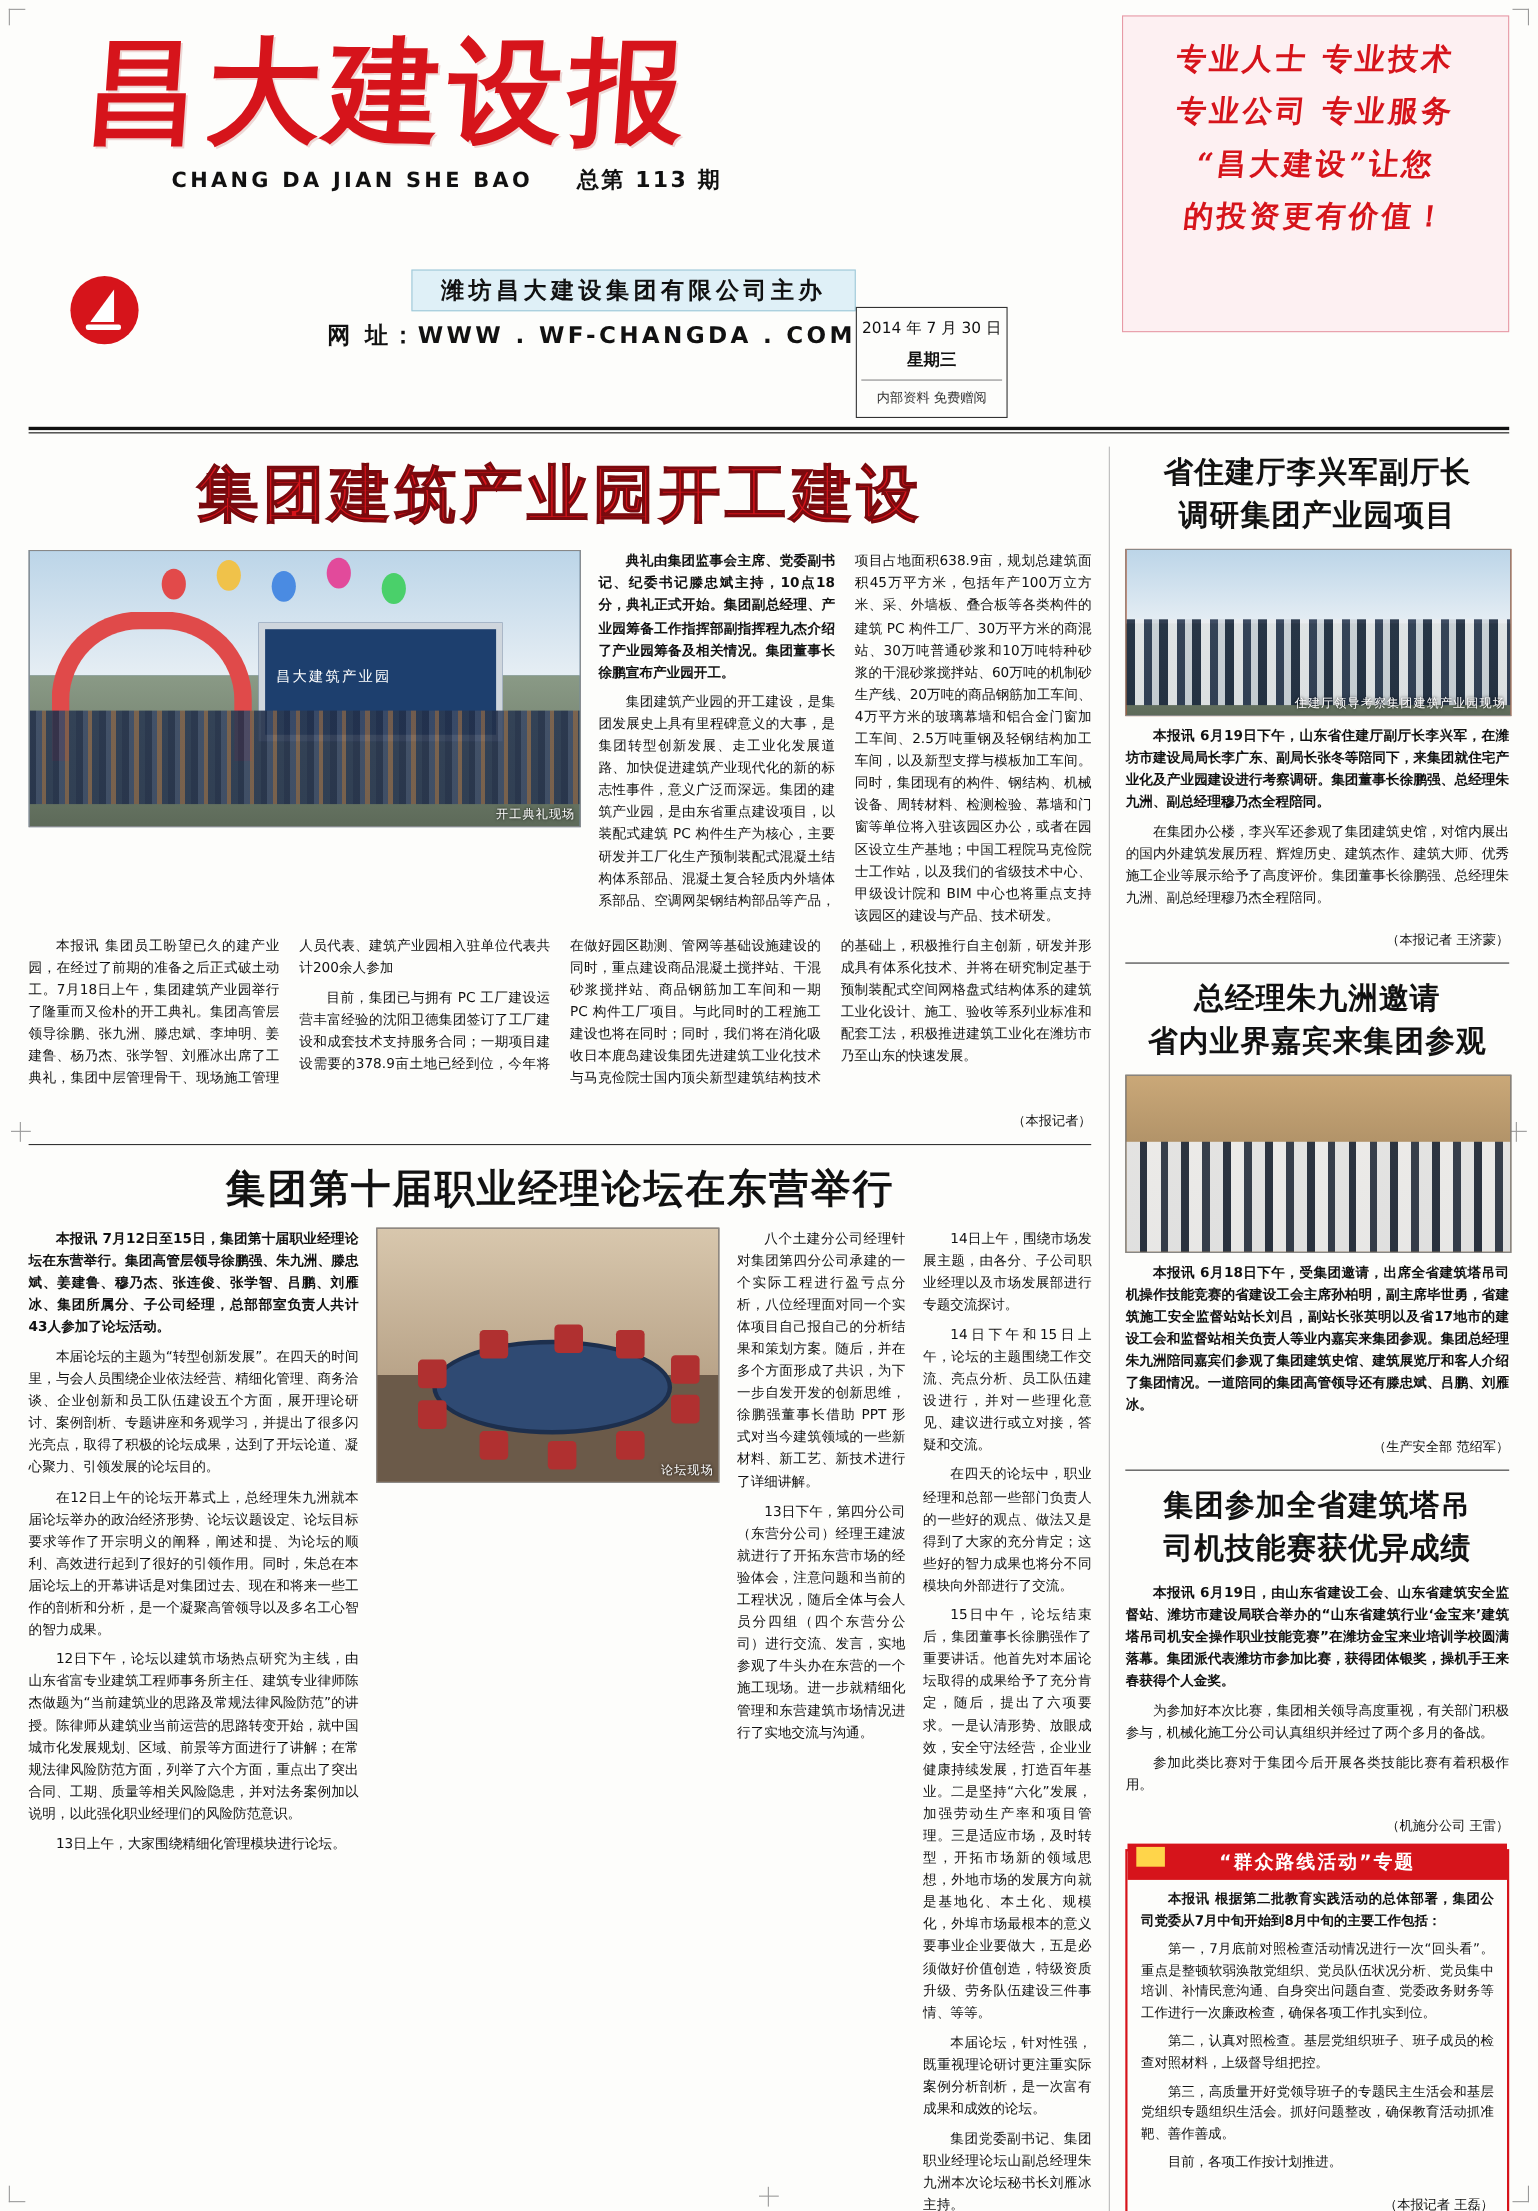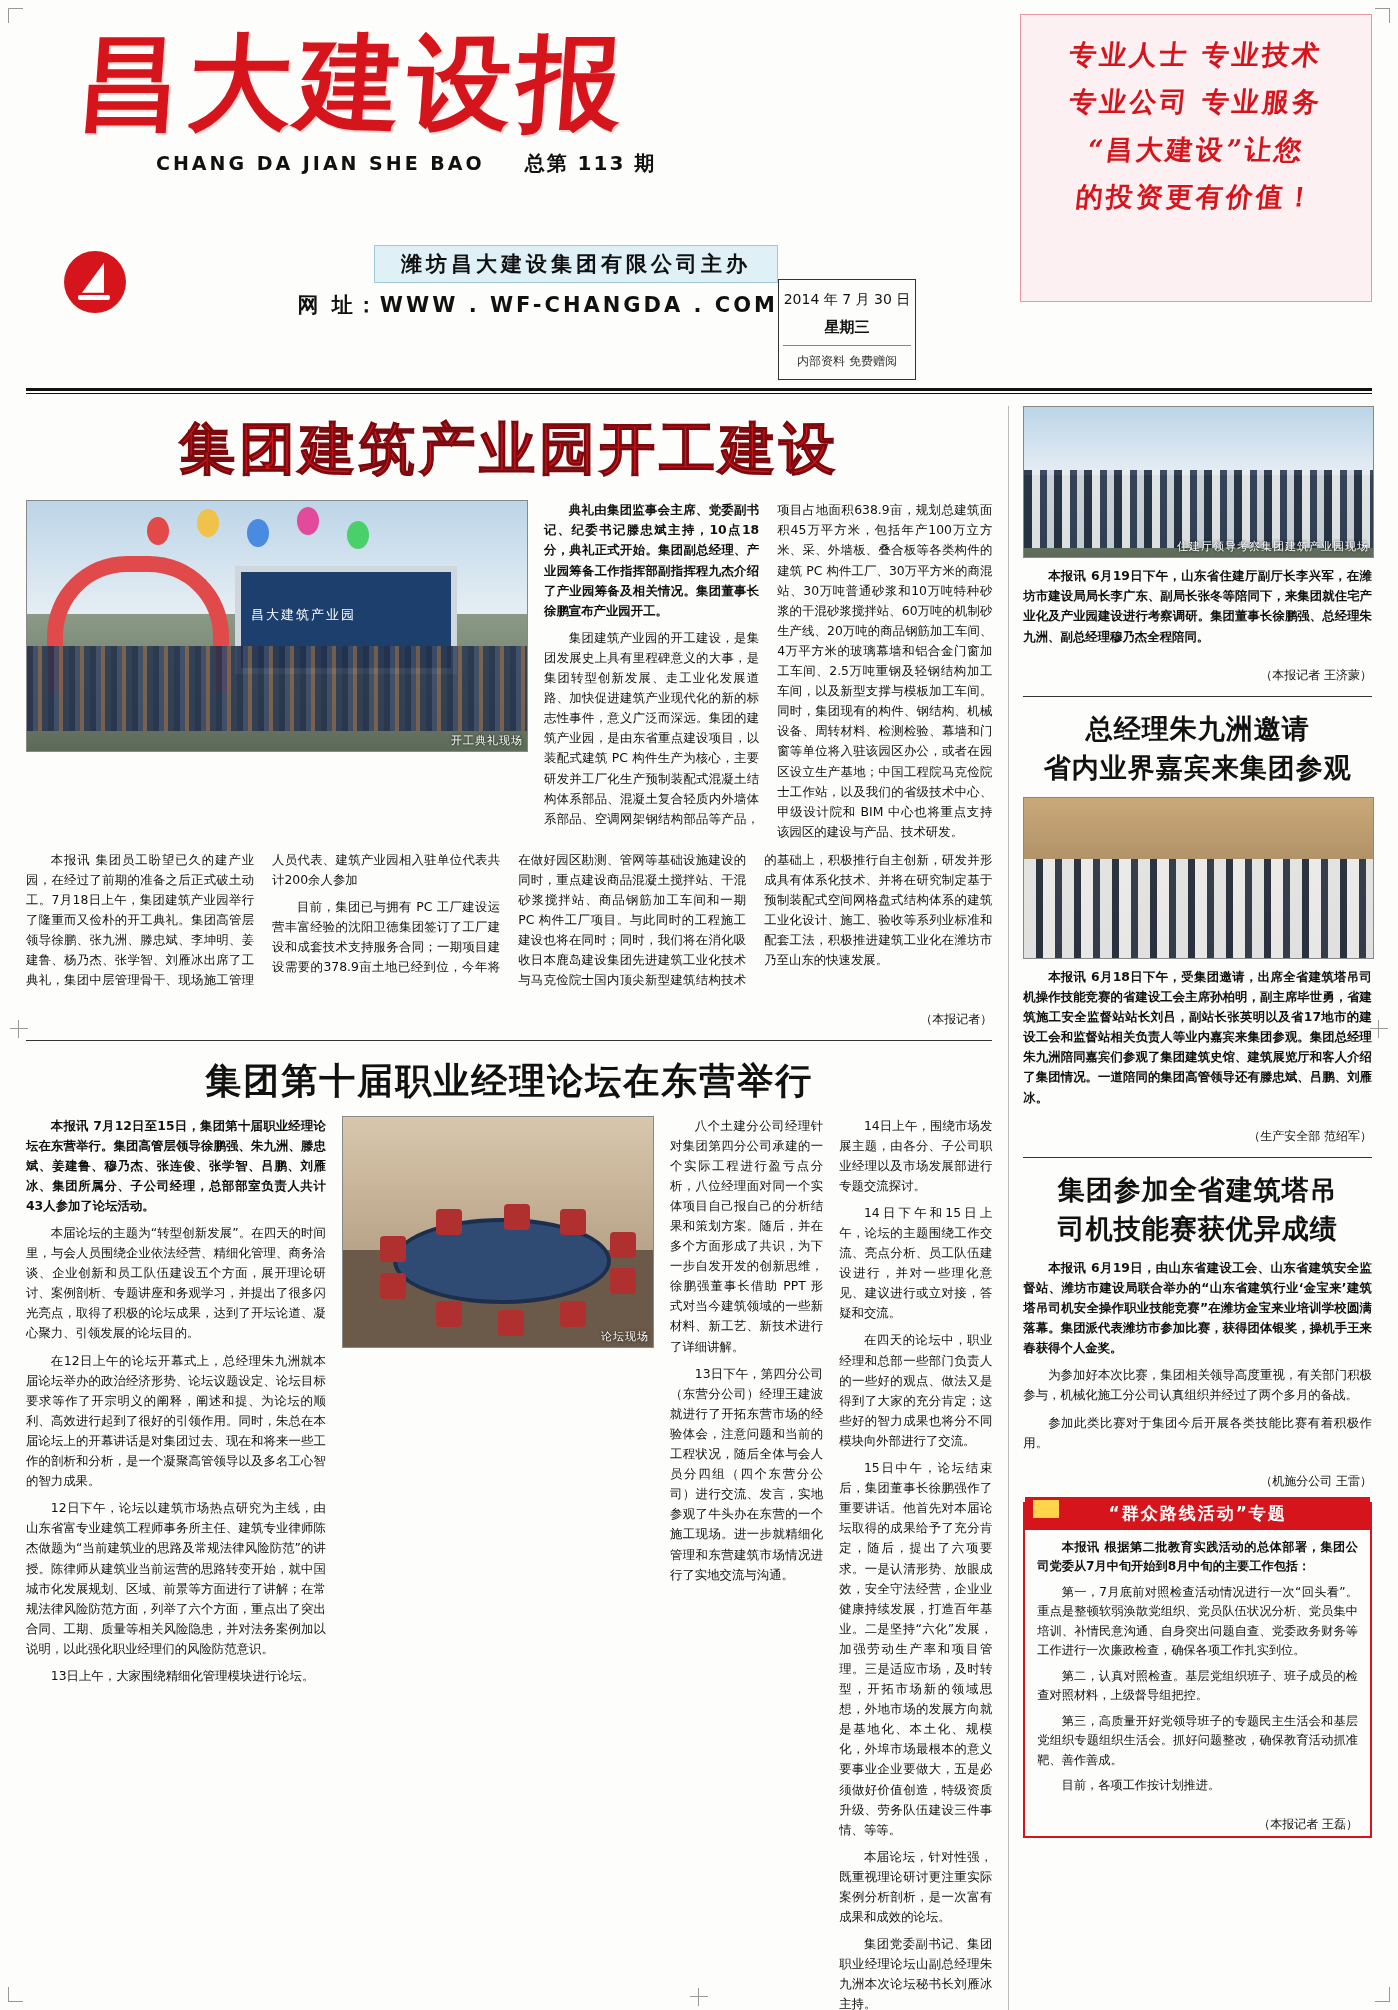--- a/index.html
+++ b/index.html
@@ -269,30 +269,33 @@
           <p>本届论坛，针对性强，既重视理论研讨更注重实际案例分析剖析，是一次富有成果和成效的论坛。</p>
           <p>集团党委副书记、集团职业经理论坛山副总经理朱九洲本次论坛秘书长刘雁冰主持。</p>
           <div class="sign">（本报记者）</div>
         </div>
       </div>
 
     </div>
 
     <div class="col-right">
 
+      <div class="rt-title" style="white-space:pre-line;">省住建厅李兴军副厅长
+调研集团产业园项目</div>
 
       <div class="photo photo-green" style="width:100%;height:150px;">
         <div class="sky"></div>
         <div class="ground"></div>
         <div class="crowd" style="bottom:6%;height:52%;background:repeating-linear-gradient(90deg,#1d2b3f 0 8px,#e9ecef 8px 16px,#2b3a52 16px 23px,#cfd6dd 23px 30px);"></div>
         <div class="cap">住建厅领导考察集团建筑产业园现场</div>
       </div>
 
       <div class="rt-text" style="margin-top:8px;">
         <p class="lead">本报讯  6月19日下午，山东省住建厅副厅长李兴军，在潍坊市建设局局长李广东、副局长张冬等陪同下，来集团就住宅产业化及产业园建设进行考察调研。集团董事长徐鹏强、总经理朱九洲、副总经理穆乃杰全程陪同。</p>
+        <p>在集团办公楼，李兴军还参观了集团建筑史馆，对馆内展出的国内外建筑发展历程、辉煌历史、建筑杰作、建筑大师、优秀施工企业等展示给予了高度评价。集团董事长徐鹏强、总经理朱九洲、副总经理穆乃杰全程陪同。</p>
       </div>
       <div class="sign">（本报记者  王济蒙）</div>
 
       <div class="divider"></div>
 
       <div class="rt-title" style="white-space:pre-line;">总经理朱九洲邀请
 省内业界嘉宾来集团参观</div>
 
       <div class="photo photo-hall" style="width:100%;height:160px;">
         <div class="room-wall" style="height:100%;background:linear-gradient(#caa878,#8a7150);"></div>

